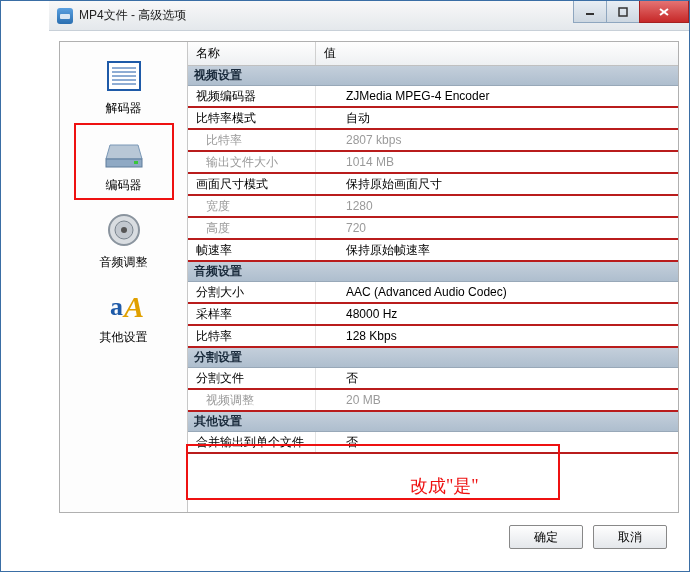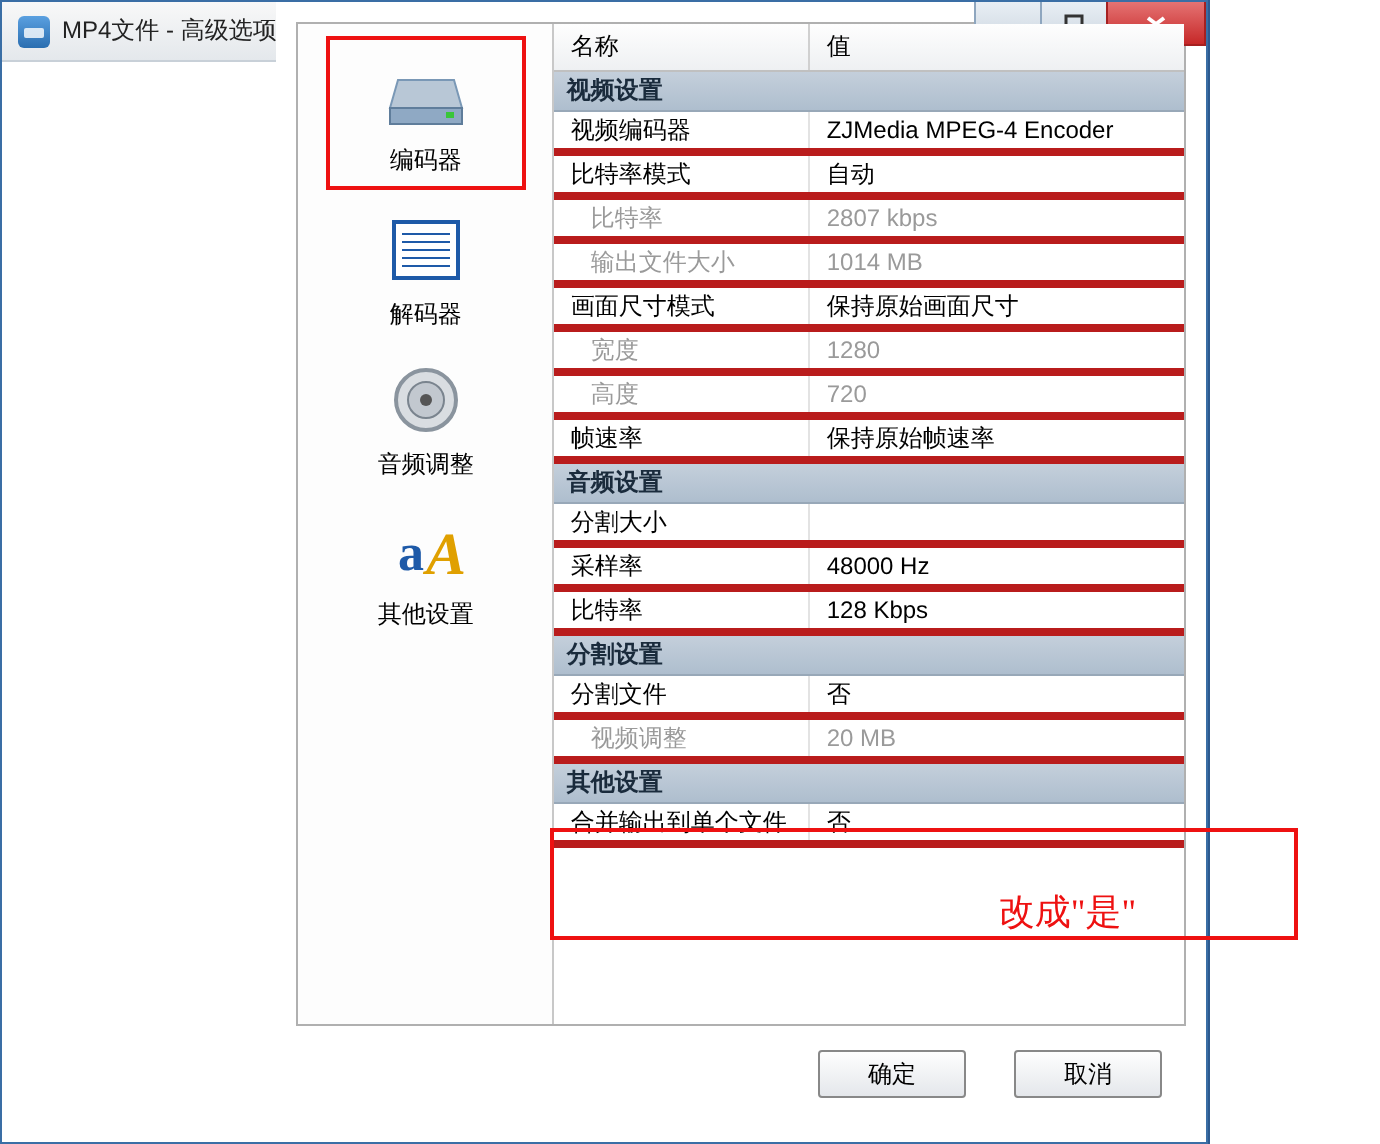--- a/index.html
+++ b/index.html
@@ -1,45 +1,45 @@
 <!DOCTYPE html>
 <html><head>
 <meta charset="utf-8">
 <style>
   * { box-sizing: border-box; margin: 0; padding: 0; }
   body { font-family: "Microsoft YaHei", Arial, sans-serif; font-size: 12px; background: #fff; }
-  .window { width: 604px; height: 572px; border: 1px solid #3a6ea5; position: relative; display: flex; flex-direction: row; box-shadow: 0 0 0 1px #2d5a8f; }
+  .window { width: 690px; height: 572px; border: 1px solid #3a6ea5; position: relative; display: flex; flex-direction: column; box-shadow: 0 0 0 1px #2d5a8f; padding-left: 48px; }
   .titlebar { height: 30px; background: linear-gradient(#f8f8f8,#e4e8ec); display: flex; align-items: center; padding-left: 8px; border-bottom: 1px solid #c8d0d8; }
   .titlebar .ticon { width: 16px; height: 16px; margin-right: 6px; background: linear-gradient(#5aa0e0,#2a6eb0); border-radius: 3px; position: relative; }
   .titlebar .ticon::after { content:""; position:absolute; left:3px; top:6px; width:10px; height:5px; background:#fff; opacity:.8; border-radius:1px;}
   .titlebar .ttext { font-size: 12px; color: #222; }
   .winbtns { position:absolute; right:0; top:0; display:flex; }
   .winbtn { width:34px; height:22px; background:linear-gradient(#e8eef4,#cdd7e1); border:1px solid #8ea6bf; border-top:none; display:flex; align-items:center; justify-content:center; margin-left:-1px;}
   .winbtn.close { width:50px; background:linear-gradient(#e57373,#c62828); border-color:#a52020;}
   .winbtn svg { display:block;}
   .body { flex:1; display:flex; flex-direction:column; padding:10px; }
   .main { flex:1; display:flex; border:1px solid #b0b0b0; }
   .sidebar { width:128px; border-right:1px solid #c8c8c8; display:flex; flex-direction:column; align-items:center; gap:2px; padding-top:6px; background:#fdfdfd; }
   .side-item { width:100px; display:flex; flex-direction:column; align-items:center; padding:8px 0 4px 0; gap:4px; }
   .side-item.selected { border:2px solid #e11; }
   .side-item .slabel { font-size:12px; }
   .side-icon { width:48px; height:40px; display:flex; align-items:center; justify-content:center; }
   .content { flex:1; display:flex; flex-direction:column; }
   .header-row { display:flex; height:24px; border-bottom:1px solid #c0c0c0; background:linear-gradient(#fefefe,#eef0f2); }
   .header-row .c1 { width:128px; padding-left:8px; display:flex; align-items:center; border-right:1px solid #d0d0d0;}
   .header-row .c2 { flex:1; padding-left:8px; display:flex; align-items:center; }
   .sect { height:20px; background:linear-gradient(#c4cfdb,#aebece); padding-left:6px; display:flex; align-items:center; color:#1a2b3c; font-weight:700; border-bottom:1px solid #98a8b8;}
-  .row { display:flex; height:22px; border-bottom:4px solid #b91c1c; }
+  .row { display:flex; height:22px; border-bottom:2px solid #b91c1c; }
   .row .c1 { width:128px; padding-left:8px; display:flex; align-items:center; border-right:1px solid #e3e3e3;}
-  .row .c2 { flex:1; padding-left:8px; display:flex; align-items:center; }
+  .row .c2 { flex:1; padding-left:8px; display:flex; align-items:center;margin-left:22px; }
   .row.disabled { color:#9a9a9a;}
   .row.disabled .c1 { padding-left:18px;}
   .annot-box { position:absolute; border:2px solid #e11; pointer-events:none; }
   .annot-text { position:absolute; color:#e11; font-size:18px; font-weight:400; pointer-events:none; font-family:"SimSun","NSimSun",serif;}
-  .foot { height:48px; display:flex; justify-content:flex-end; align-items:center; gap:24px; padding-right:12px;}
+  .foot { height:48px; display:flex; justify-content:flex-end; align-items:center; gap:10px; padding-right:12px;}
   .btn { min-width:74px; height:24px; border:1px solid #888; background:linear-gradient(#fefefe,#e4e7eb); display:flex; align-items:center; justify-content:center; border-radius:2px;}
 </style>
 </head>
 <body>
 
 <div class="window">
   <div class="titlebar">
     <div class="ticon"></div>
     <div class="ttext">MP4文件 - 高级选项</div>
     <div class="winbtns">
@@ -59,43 +59,43 @@
             <line x1="10" y1="2" x2="2" y2="8" stroke="#fff" stroke-width="2"></line>
           </svg>
       </div>
     </div>
   </div>
 
   <div class="body">
     <div class="main">
 
       <div class="sidebar">
-        <div class="side-item selected">
-          <div class="side-icon">
-            <svg width="48" height="36" viewBox="0 0 48 36">
-              <polygon points="6,24 42,24 38,10 10,10" fill="#b8c7d6" stroke="#7a98b6"></polygon>
-              <rect x="6" y="24" width="36" height="8" fill="#8fa9c4" stroke="#5f7d9b"></rect>
-              <rect x="34" y="26" width="4" height="3" fill="#39c639"></rect>
-            </svg>
-          </div>
-          <div class="slabel">编码器</div>
-        </div>
         <div class="side-item">
           <div class="side-icon">
             <svg width="40" height="36" viewBox="0 0 40 36">
               <rect x="4" y="4" width="32" height="28" fill="#fff" stroke="#1e5aa8" stroke-width="2"></rect>
               <line x1="8" y1="10" x2="32" y2="10" stroke="#1e5aa8"></line>
                 <line x1="8" y1="14" x2="32" y2="14" stroke="#1e5aa8"></line>
               <line x1="8" y1="18" x2="32" y2="18" stroke="#1e5aa8"></line>
                 <line x1="8" y1="22" x2="32" y2="22" stroke="#1e5aa8"></line>
               <line x1="8" y1="26" x2="32" y2="26" stroke="#1e5aa8"></line>
             </svg>
           </div>
           <div class="slabel">解码器</div>
         </div>
+        <div class="side-item selected">
+          <div class="side-icon">
+            <svg width="48" height="36" viewBox="0 0 48 36">
+              <polygon points="6,24 42,24 38,10 10,10" fill="#b8c7d6" stroke="#7a98b6"></polygon>
+              <rect x="6" y="24" width="36" height="8" fill="#8fa9c4" stroke="#5f7d9b"></rect>
+              <rect x="34" y="26" width="4" height="3" fill="#39c639"></rect>
+            </svg>
+          </div>
+          <div class="slabel">编码器</div>
+        </div>
         <div class="side-item">
           <div class="side-icon">
             <svg width="40" height="36" viewBox="0 0 40 36">
               <circle cx="20" cy="18" r="15" fill="#d9dde1" stroke="#8a949e" stroke-width="2"></circle>
               <circle cx="20" cy="18" r="9" fill="#c2c8cf" stroke="#7a848e"></circle>
               <circle cx="20" cy="18" r="3" fill="#555"></circle>
             </svg>
           </div>
           <div class="slabel">音频调整</div>
         </div>
@@ -149,20 +149,21 @@
             <div class="row">
               <div class="c1">帧速率</div>
               <div class="c2">保持原始帧速率</div>
             </div>
           </div>
 
         <div class="sect">音频设置</div>
         <div id="rows-audio">
             <div class="row">
               <div class="c1">分割大小</div>
+              <div class="c2">AAC (Advanced Audio Codec)</div>
             </div>
             <div class="row">
               <div class="c1">采样率</div>
               <div class="c2">48000 Hz</div>
             </div>
             <div class="row">
               <div class="c1">比特率</div>
               <div class="c2">128 Kbps</div>
             </div>
           </div>

